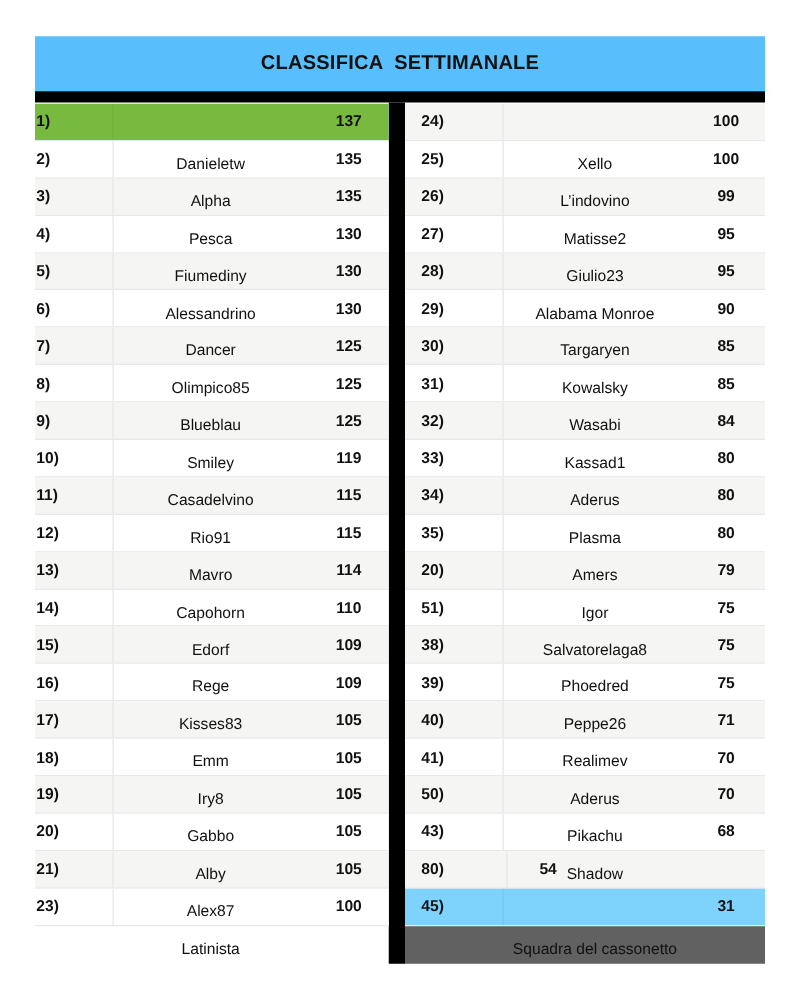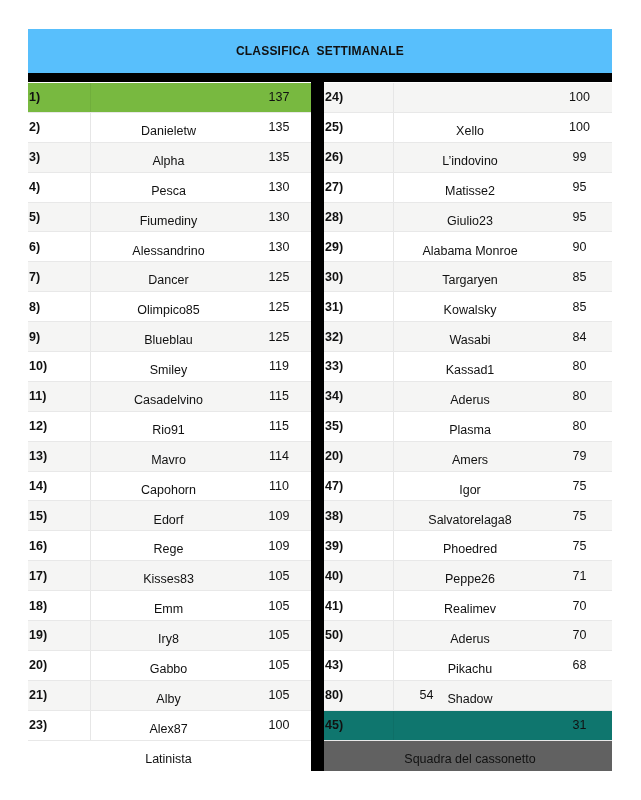--- a/index.html
+++ b/index.html
@@ -1,42 +1,42 @@
 <!DOCTYPE html>
 <html><head>
   <meta charset="utf-8">
   <style>
     html, body { margin: 0; padding: 0; background: #ffffff; }
     body { width: 641px; height: 800px; position: relative; overflow: hidden;
            font-family: "Liberation Sans", sans-serif; color: #111; }
     .header {
       position: absolute; left: 28px; top: 29px; width: 584px; height: 44px;
       background: #58bffc; display: flex; align-items: center; justify-content: center;
-      font-weight: bold; font-size: 12px; letter-spacing: 0.2px; white-space: pre;
+      font-weight: bold; font-size: 16px; letter-spacing: 0.2px; white-space: pre;
     }
     .topbar { position: absolute; left: 28px; top: 73px; width: 584px; height: 9px; background: #000; }
     .divider { position: absolute; left: 311px; top: 82px; width: 13px; height: 689px; background: #000; }
     .table { position: absolute; top: 83px; }
     .table.left { left: 28px; width: 283px; }
     .table.right { left: 324px; width: 288px; }
     .row { display: flex; height: 29.9px; box-sizing: border-box; border-bottom: 1px solid #e8e8e8;
            align-items: stretch; font-size: 12.5px; }
     .row:nth-child(odd) { background: #f5f5f4; }
     .row:nth-child(even) { background: #ffffff; }
     .row.first { background: #78b940; }
-    .row.last { background: #0f766e; }
+    .row.last { background: #7dd3fc; }
     .cell { display: flex; align-items: center; box-sizing: border-box; border-right: 1px solid #e6e6e6; }
     .cell:last-child { border-right: none; }
     .rank { font-weight: bold; padding-left: 1px; }
     .name { justify-content: center; margin-top: 48px; }
-    .pts { font-weight: normal; justify-content: center; }
+    .pts { font-weight: bold; justify-content: center; }
     .left .rank { width: 63px; }
     .left .name { width: 156px; }
     .left .pts { width: 64px; }
-    .right .rank { width: 70px; }
+    .right .rank { width: 70px; margin-left: 12px; }
     .right .name { width: 153px; }
     .right .pts { width: 65px; }
     .row.first .cell, .row.last .cell { border-right-color: rgba(0,0,0,0.06); }
     .filler { height: 30px; background: #616161; }
   </style>
 </head>
 <body>
 
 <div class="header">CLASSIFICA  SETTIMANALE</div>
 <div class="topbar"></div>
@@ -214,21 +214,21 @@
       <div class="cell rank">35)</div>
       <div class="cell name">Amers</div>
       <div class="cell pts">80</div>
     </div>
     <div class="row">
       <div class="cell rank">20)</div>
       <div class="cell name">Igor</div>
       <div class="cell pts">79</div>
     </div>
     <div class="row">
-      <div class="cell rank">47)</div>
+      <div class="cell rank">51)</div>
       <div class="cell name">Salvatorelaga8</div>
       <div class="cell pts">75</div>
     </div>
     <div class="row">
       <div class="cell rank">38)</div>
       <div class="cell name">Phoedred</div>
       <div class="cell pts">75</div>
     </div>
     <div class="row">
       <div class="cell rank">39)</div>

